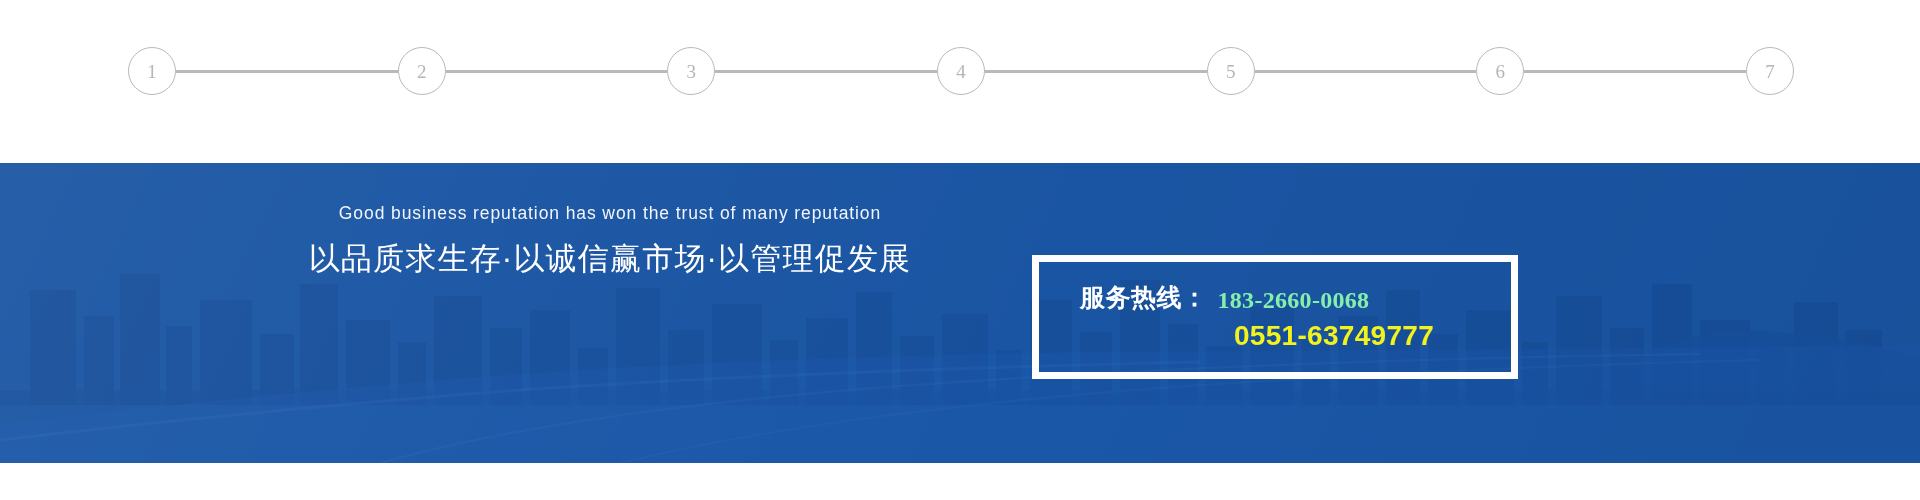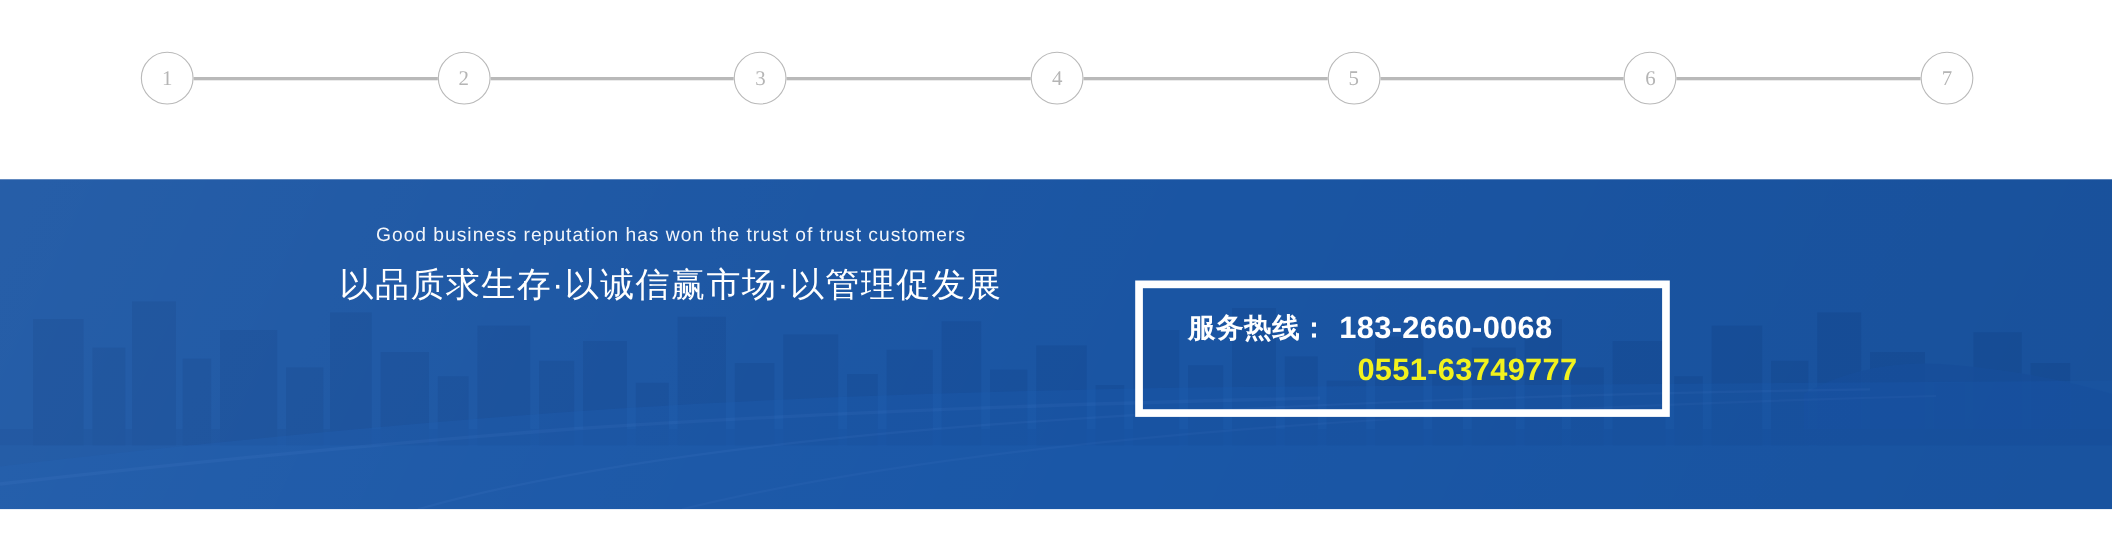--- a/index.html
+++ b/index.html
@@ -116,26 +116,27 @@
     z-index:3;
   }
   .hotline-body {
     position:absolute; left:0; right:0; top:26px;
     padding:0 16px 0 48px;
     z-index:2;
   }
   .hotline-row {
     display:flex; align-items:flex-end;
     white-space:nowrap;
+    font-family:Liberation Serif, serif;
   }
   .hotline-label {
     color:#ffffff; font-size:25px; font-weight:bold; letter-spacing:0.5px;
   }
   .hotline-num {
-    color:#ffffff; font-size:28px; font-weight:bold; letter-spacing:0.3px;
+    color:#86efac; font-size:24px; font-weight:bold; letter-spacing:0.3px;
     margin-left:10px;
   }
   .hotline-row-2 {
     display:flex; white-space:nowrap; margin-top:6px;
     padding-left:126px;
   }
   .hotline-num2 {
     color:#f2f21e; font-size:28px; font-weight:bold; letter-spacing:0.3px;margin-left:28px;
   }
 
@@ -251,21 +252,21 @@
         <path d="M0 135 L0 96 Q260 66 470 50 Q720 30 1100 24 L1920 18 L1920 135 Z" fill="#1d5cb2"></path>
         <path d="M0 112 Q280 80 520 62 Q820 42 1200 34" stroke="#3e7ed0" stroke-width="3" fill="none" opacity="0.55"></path>
         <path d="M380 135 Q560 84 900 58 Q1260 32 1700 26" stroke="#4a87d6" stroke-width="2" fill="none" opacity="0.45"></path>
         <path d="M620 135 Q820 86 1160 60 Q1440 40 1760 32" stroke="#4a87d6" stroke-width="2" fill="none" opacity="0.35"></path>
       </svg>
     </div>
 
     <div class="banner-sheen"></div>
 
     <div class="slogan">
-      <div class="slogan-en">Good business  reputation has  won  the  trust  of  trust  customers</div>
+      <div class="slogan-en">Good business  reputation has  won  the  trust  of  many  reputation</div>
       <div class="slogan-cn">以品质求生存·以诚信赢市场·以管理促发展</div>
     </div>
 
     <div class="hotline">
       <div class="hotline-frame"></div>
       <div class="hotline-body">
         <div class="hotline-row">
           <span class="hotline-label">服务热线：</span>
           <span class="hotline-num">183-2660-0068</span>
         </div>

